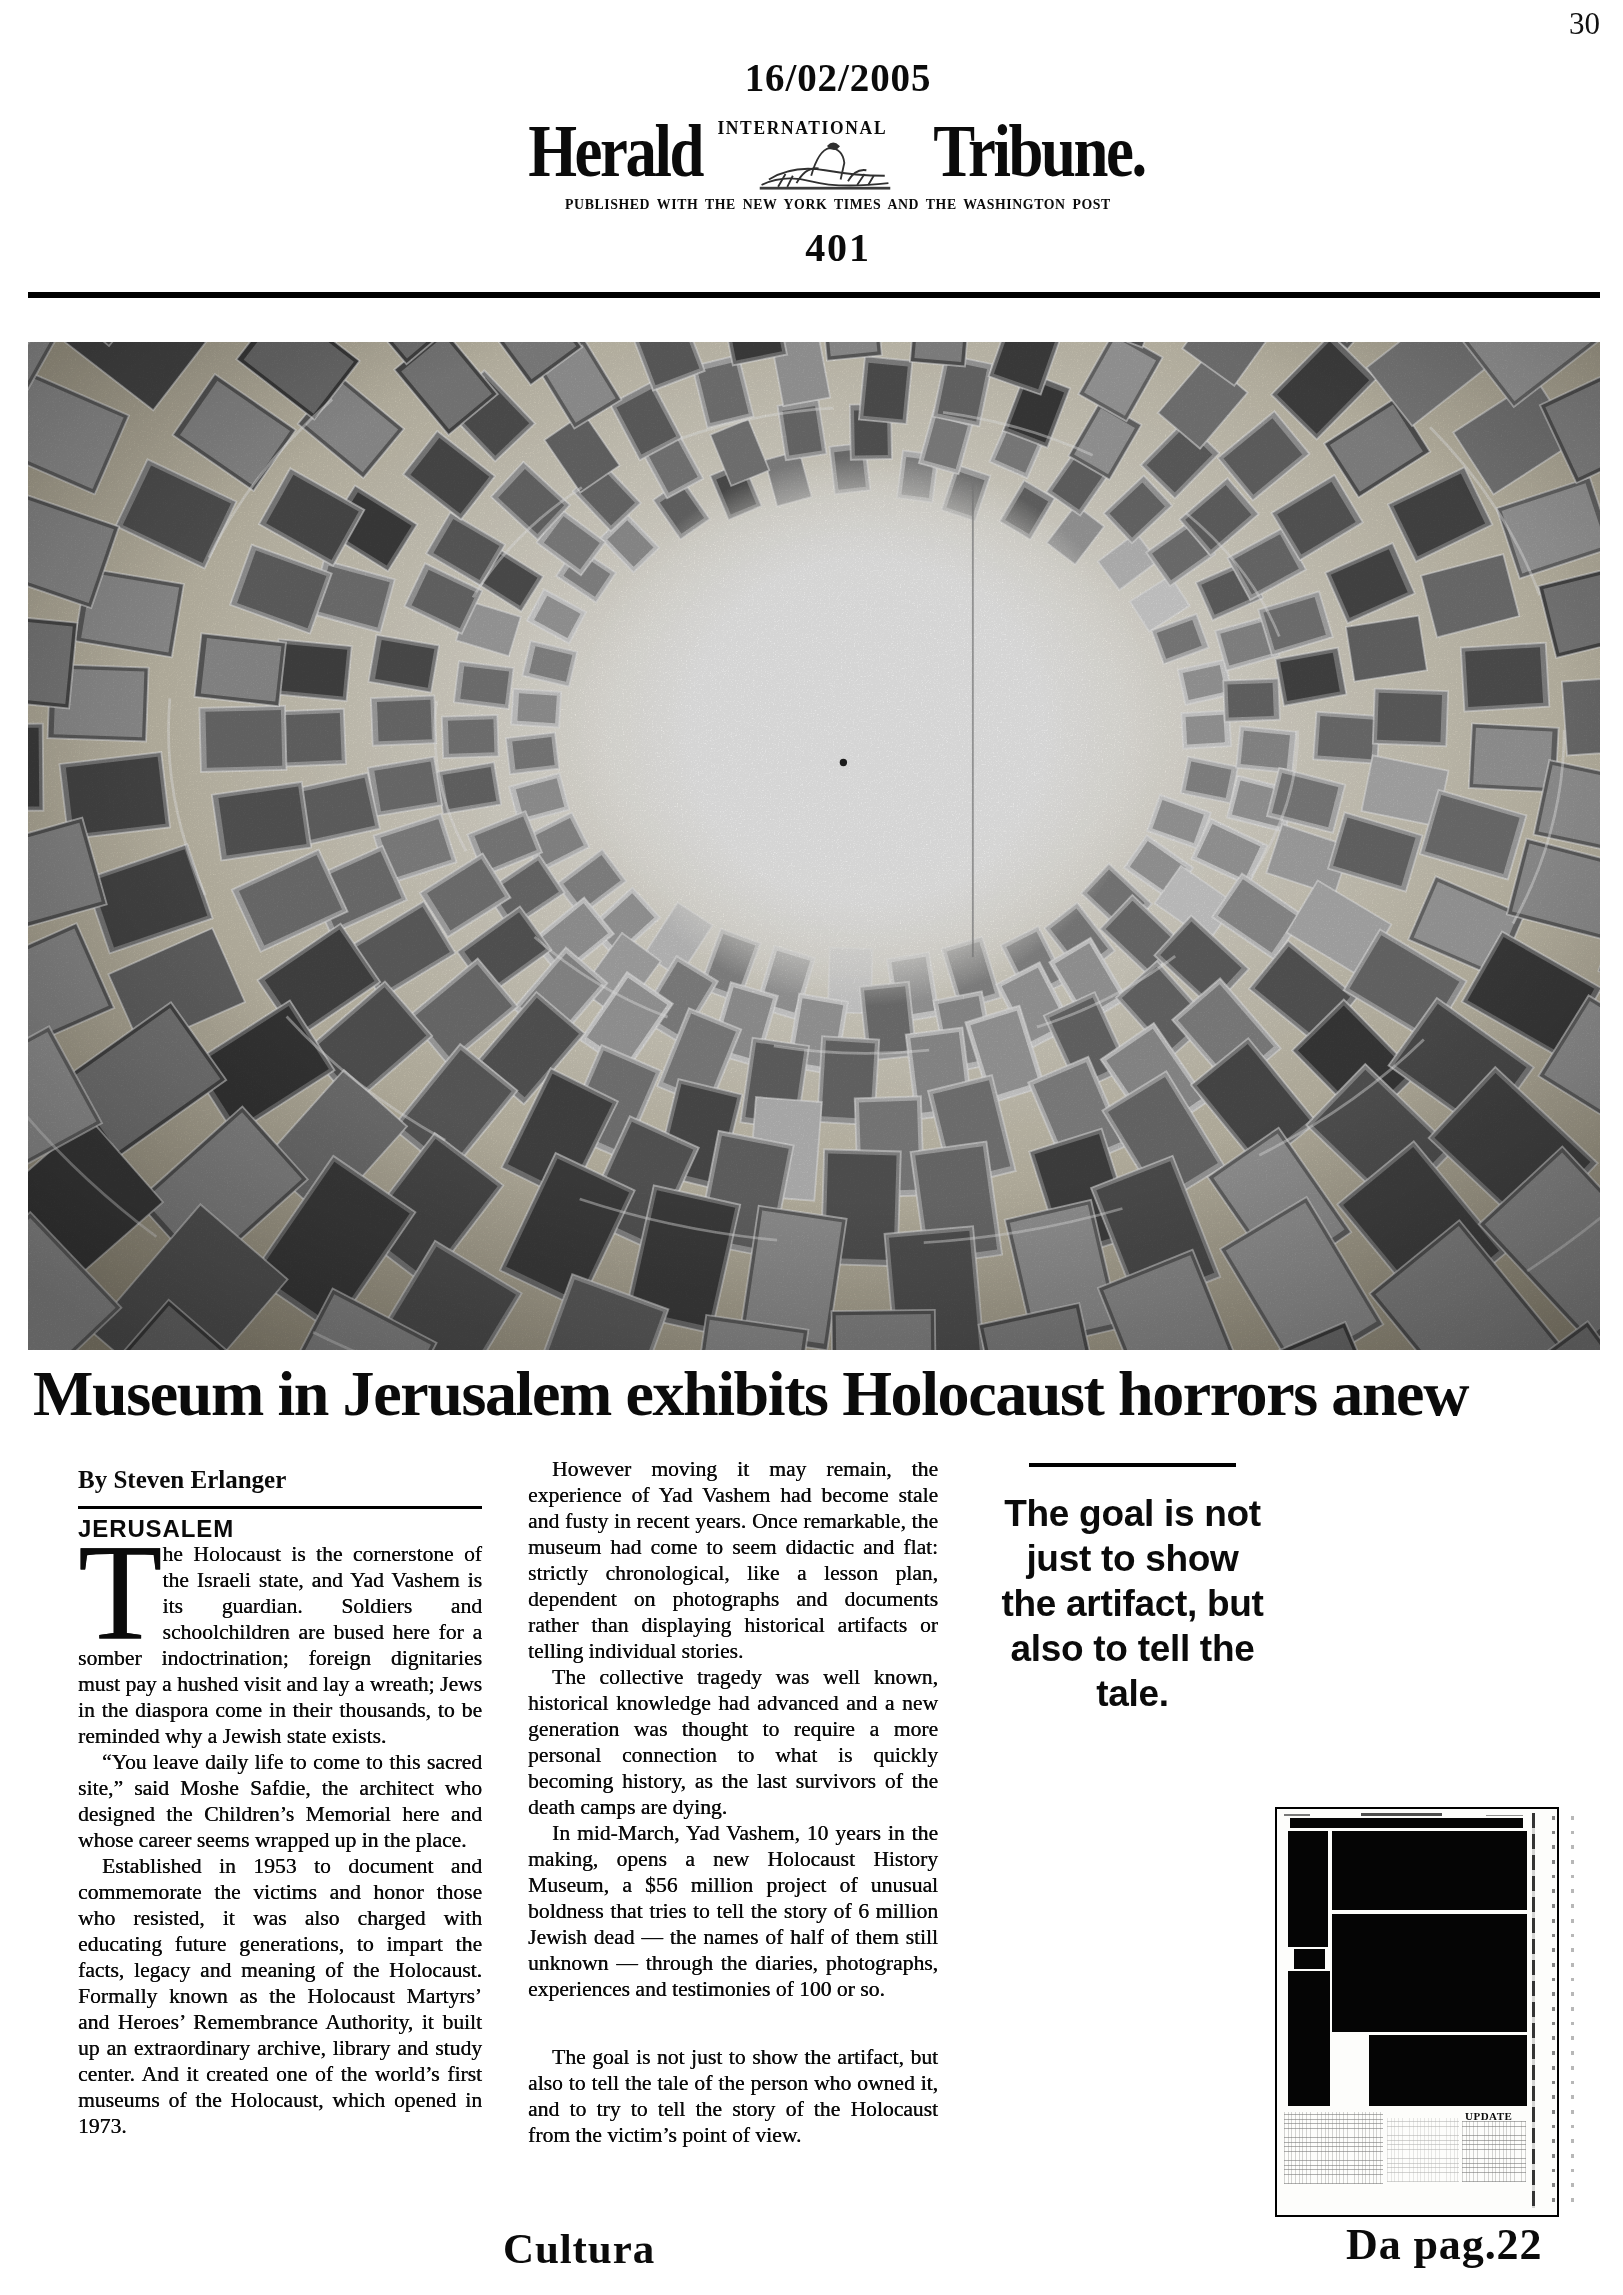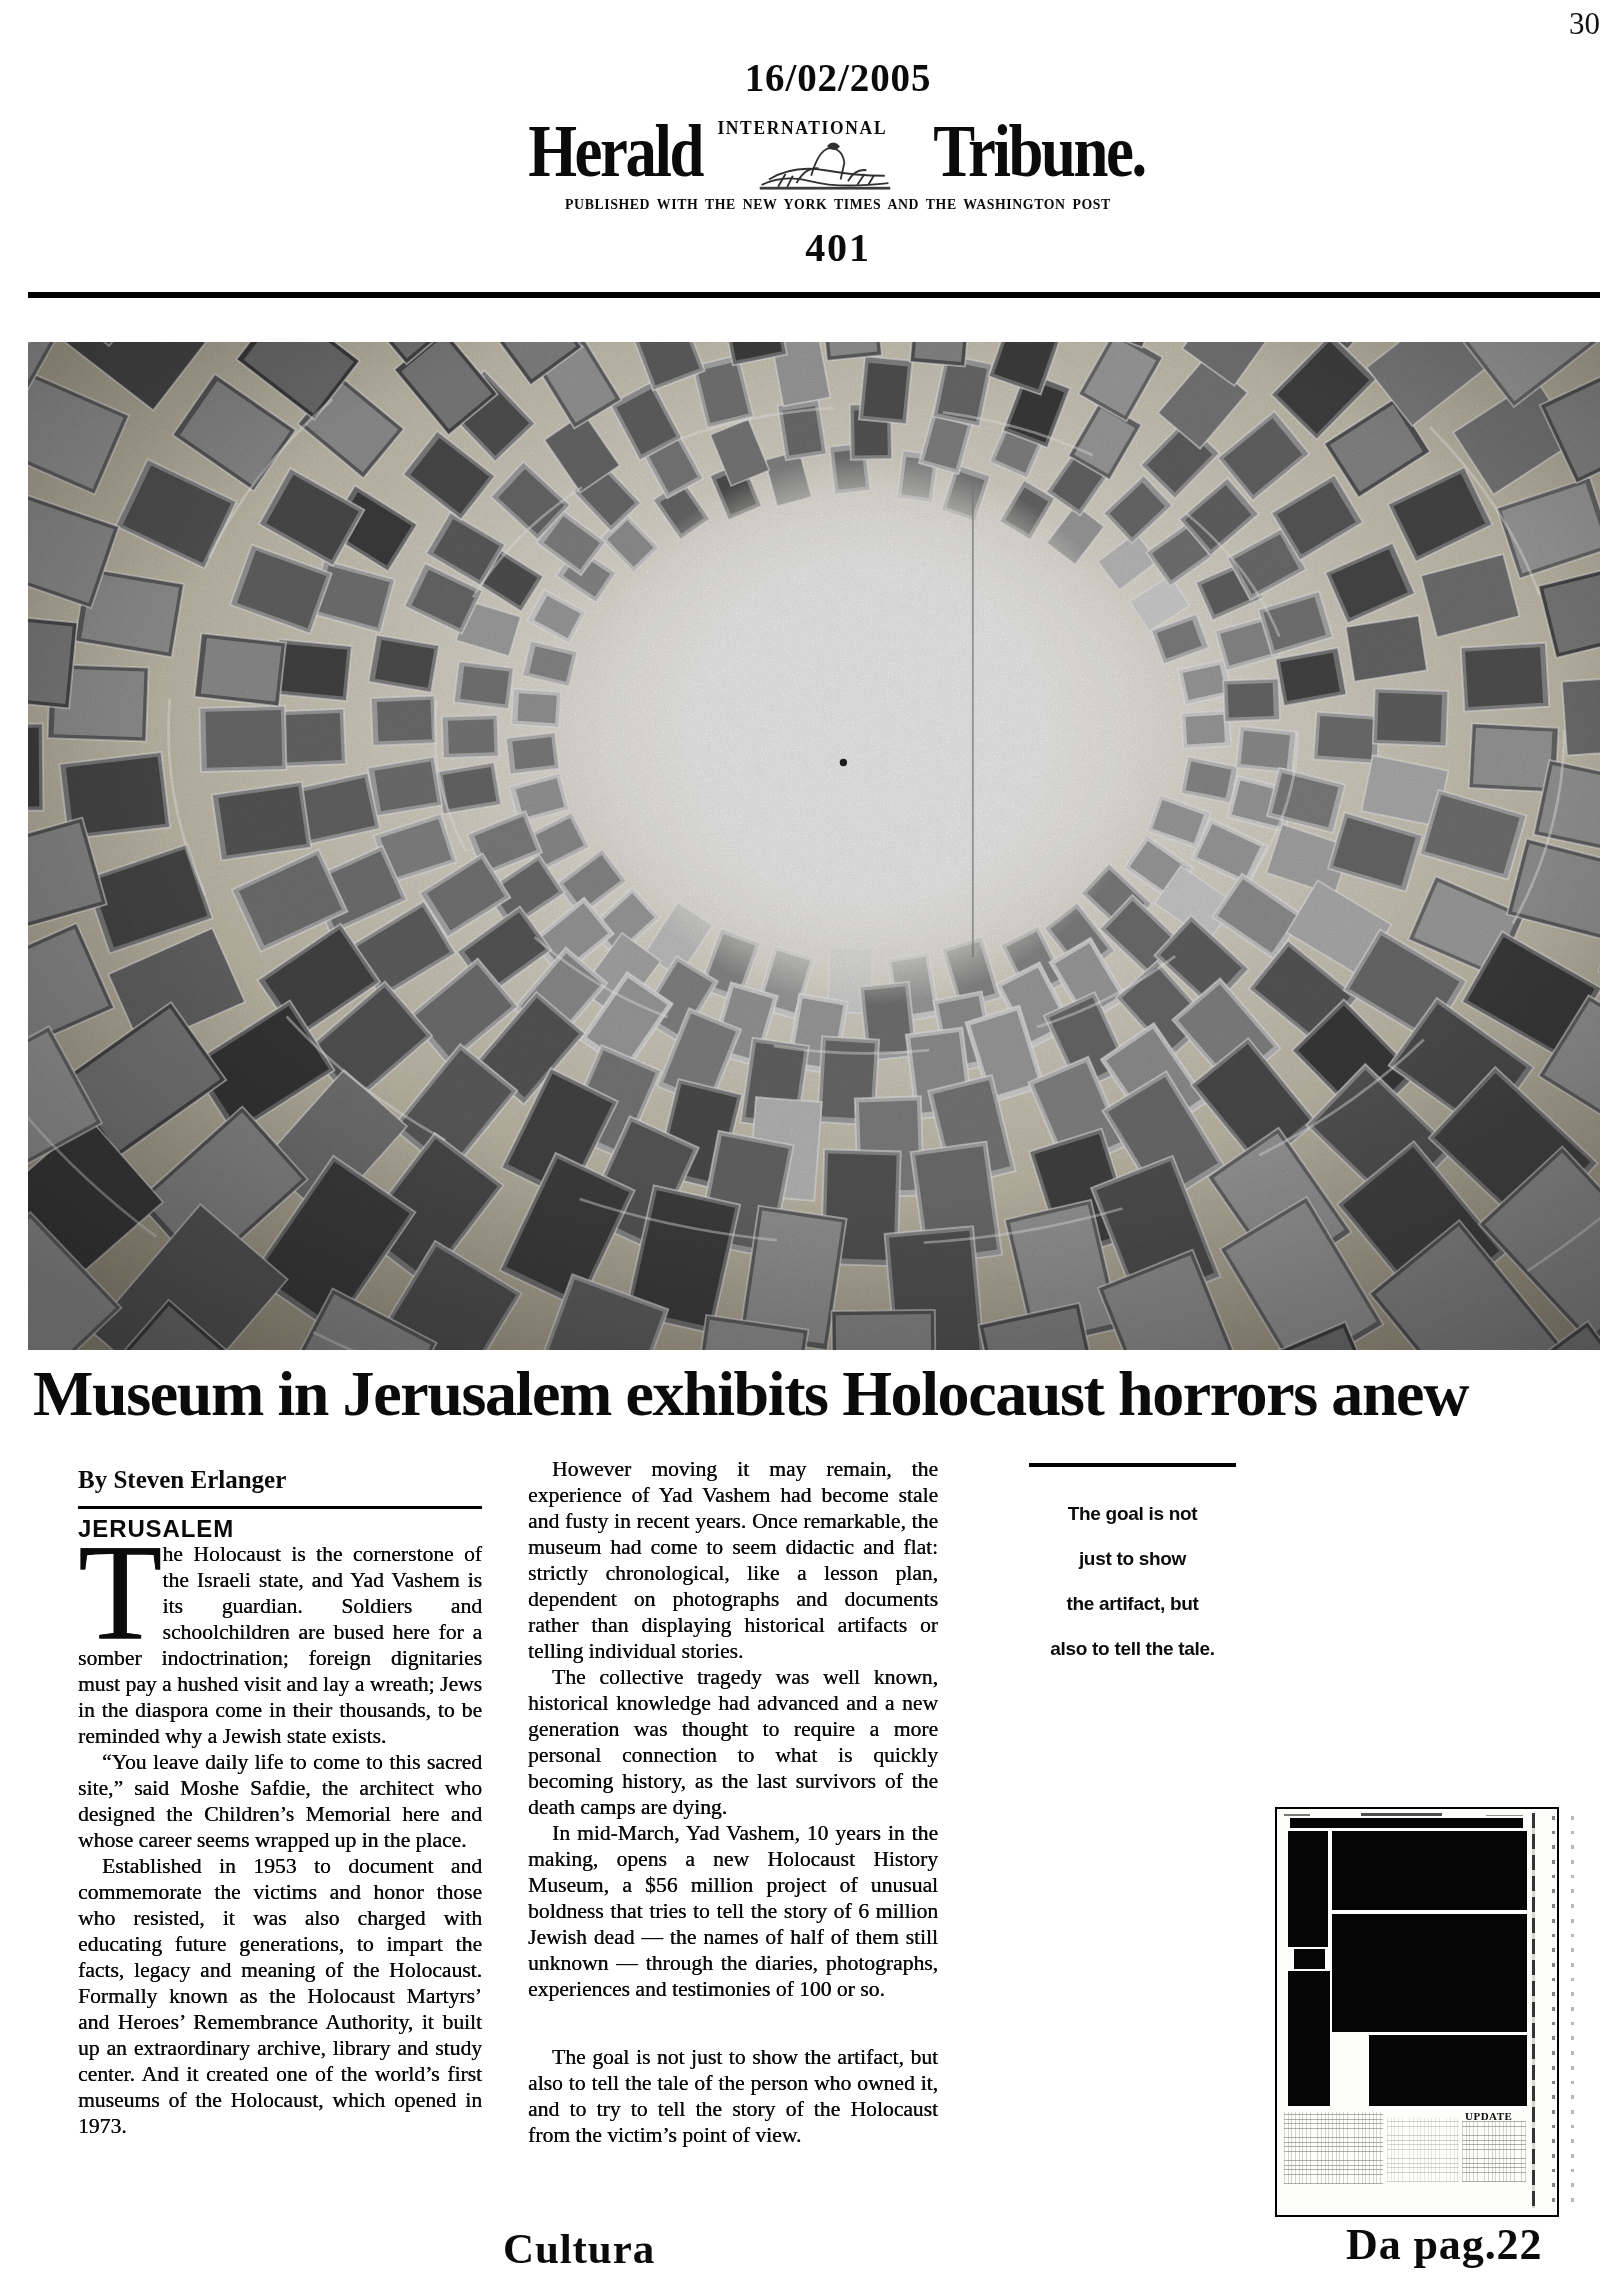--- a/index.html
+++ b/index.html
@@ -35,21 +35,21 @@
   #col1{left:78px;top:1541px;width:404px;}
   #col2{left:528px;top:1456px;width:410px;}
   .bodycol p{margin:0;}
   .indent{text-indent:24px;}
   #col2 .lastpara{margin-top:42px;}
   #drop-cap{float:left;font-size:138px;line-height:96px;width:79px;margin:3.7px 5.5px 0 0;text-align:left;}
 
   
   #pullquote{left:995px;top:1463px;width:275px;text-align:center;}
   #pullquote-rule{width:207px;height:3.7px;background:#000;margin:0 auto 24px;}
-  .pq-line{font-family:"Liberation Sans",sans-serif;font-weight:700;font-size:19px;line-height:45px;
+  .pq-line{font-family:"Liberation Sans",sans-serif;font-weight:700;font-size:37px;line-height:45px;
            letter-spacing:-0.3px;}
 
   
   #thumb{left:1275px;top:1807px;width:284px;height:410px;border:2.8px solid #000;box-sizing:border-box;background:#fdfdfb;}
   #thumb .blk{position:absolute;background:#050505;}
   .tinybar{position:absolute;background:#222;}
   .noise{position:absolute;
      background:repeating-linear-gradient(0deg,rgba(0,0,0,.55) 0 0.9px,transparent 0.9px 4.6px),
                 repeating-linear-gradient(90deg,rgba(0,0,0,.30) 0 0.9px,transparent 0.9px 3.7px);}
   #thumb-update{position:absolute;left:188px;top:301px;font-weight:700;font-size:11px;letter-spacing:0.5px;}

